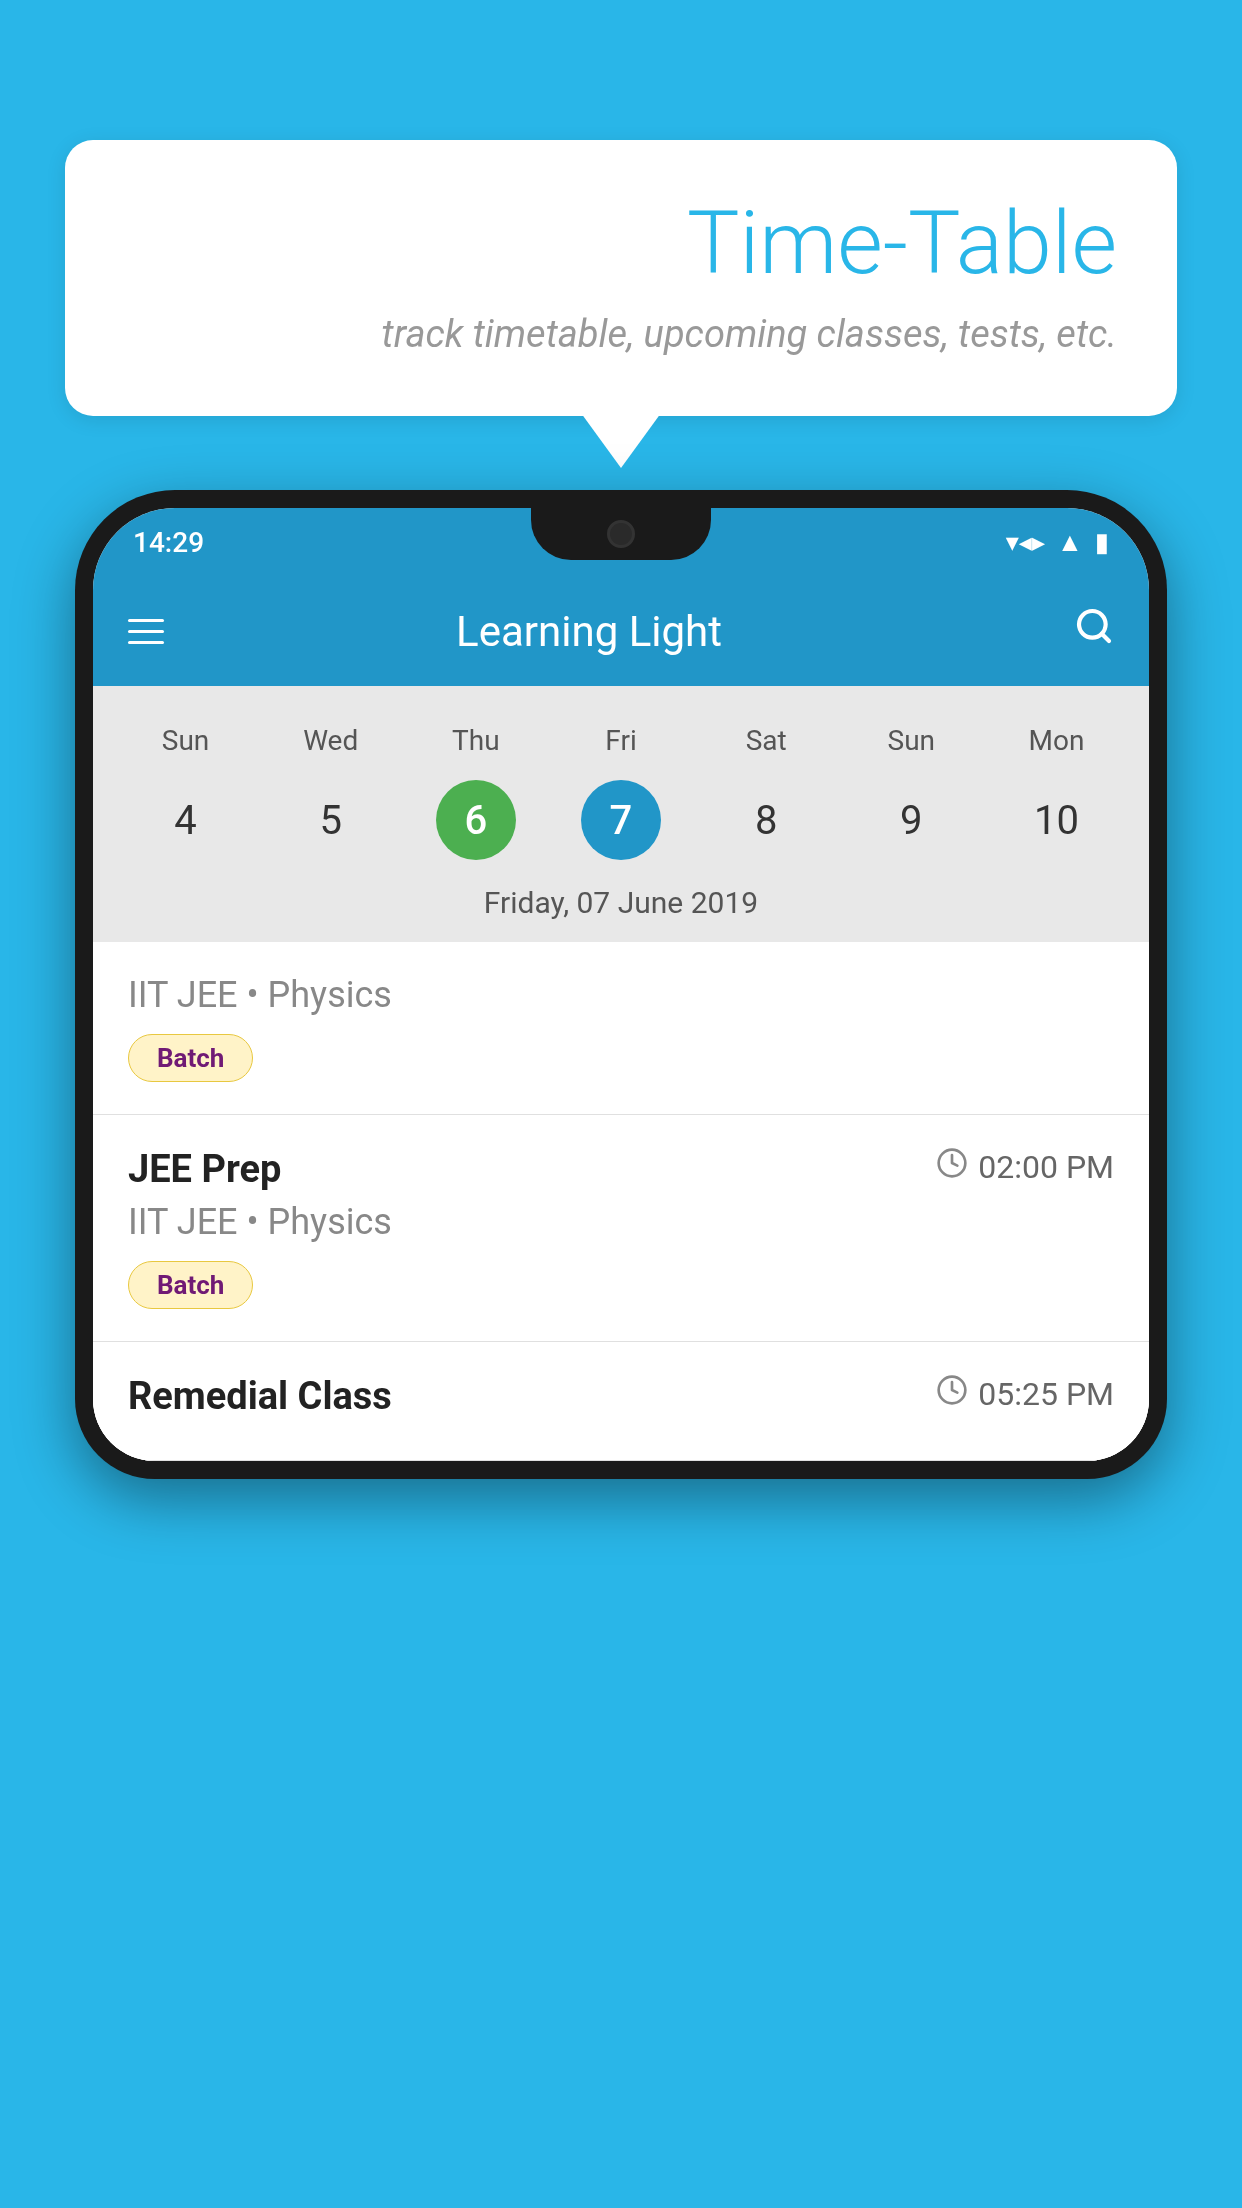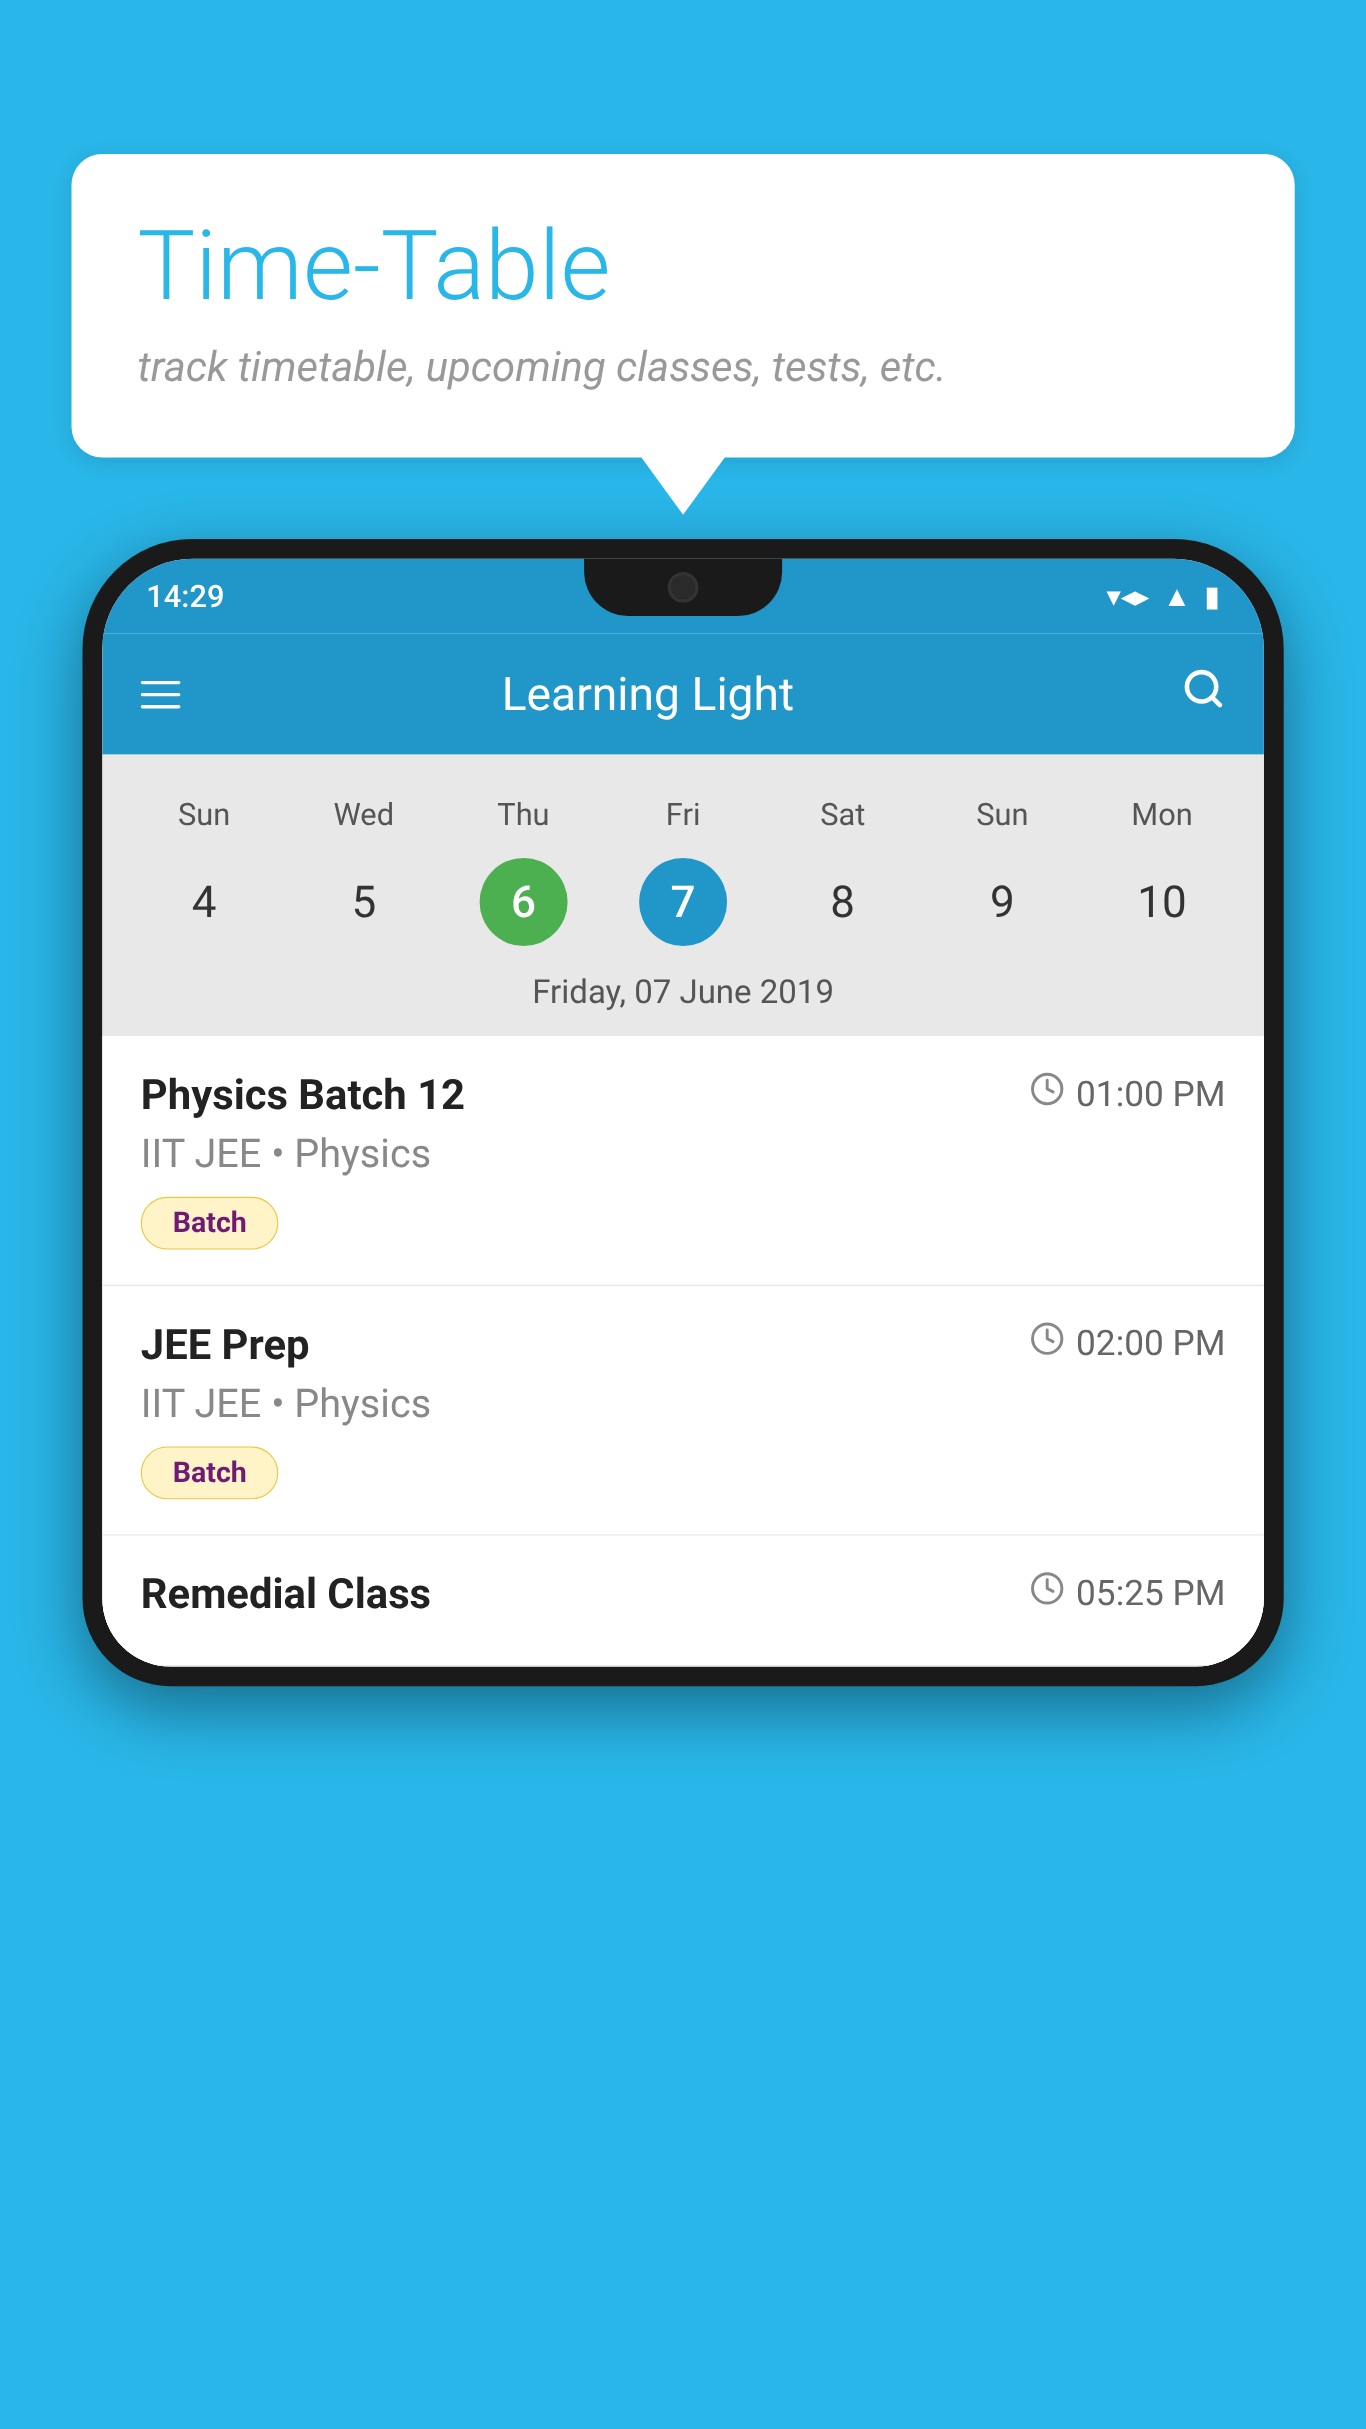--- a/index.html
+++ b/index.html
@@ -19,21 +19,21 @@
       position: absolute;
       top: 140px;
       left: 65px;
       right: 65px;
     }
 
     .speech-bubble {
       background: white;
       border-radius: 28px;
       padding: 55px 60px 60px;
-      text-align: left;
+      text-align: right;
       position: relative;
       box-shadow: 0 4px 20px rgba(0,0,0,0.1);
     }
 
     .speech-bubble::after {
       content: '';
       position: absolute;
       bottom: -52px;
       left: 50%;
       transform: translateX(-50%);
@@ -356,32 +356,20 @@
           <div class="day-num">8</div>
           <div class="day-num">9</div>
           <div class="day-num">10</div>
         </div>
         <div class="selected-date-label">Friday, 07 June 2019</div>
       </div>
 
       <div class="schedule-list">
 
         <div class="schedule-item">
-          <div class="schedule-item-header">
-            <span class="schedule-title">Physics Batch 12</span>
-            <div class="schedule-time">
-              <span class="clock-icon">
-                <svg width="32" height="32" viewBox="0 0 24 24" fill="none" stroke="#888" stroke-width="2" stroke-linecap="round" stroke-linejoin="round">
-                  <circle cx="12" cy="12" r="10"></circle>
-                  <polyline points="12 6 12 12 16 14"></polyline>
-                </svg>
-              </span>
-              <span>01:00 PM</span>
-            </div>
-          </div>
           <div class="schedule-subtitle">IIT JEE • Physics</div>
           <span class="batch-badge">Batch</span>
         </div>
 
         <div class="schedule-item">
           <div class="schedule-item-header">
             <span class="schedule-title">JEE Prep</span>
             <div class="schedule-time">
               <span class="clock-icon">
                 <svg width="32" height="32" viewBox="0 0 24 24" fill="none" stroke="#888" stroke-width="2" stroke-linecap="round" stroke-linejoin="round">

